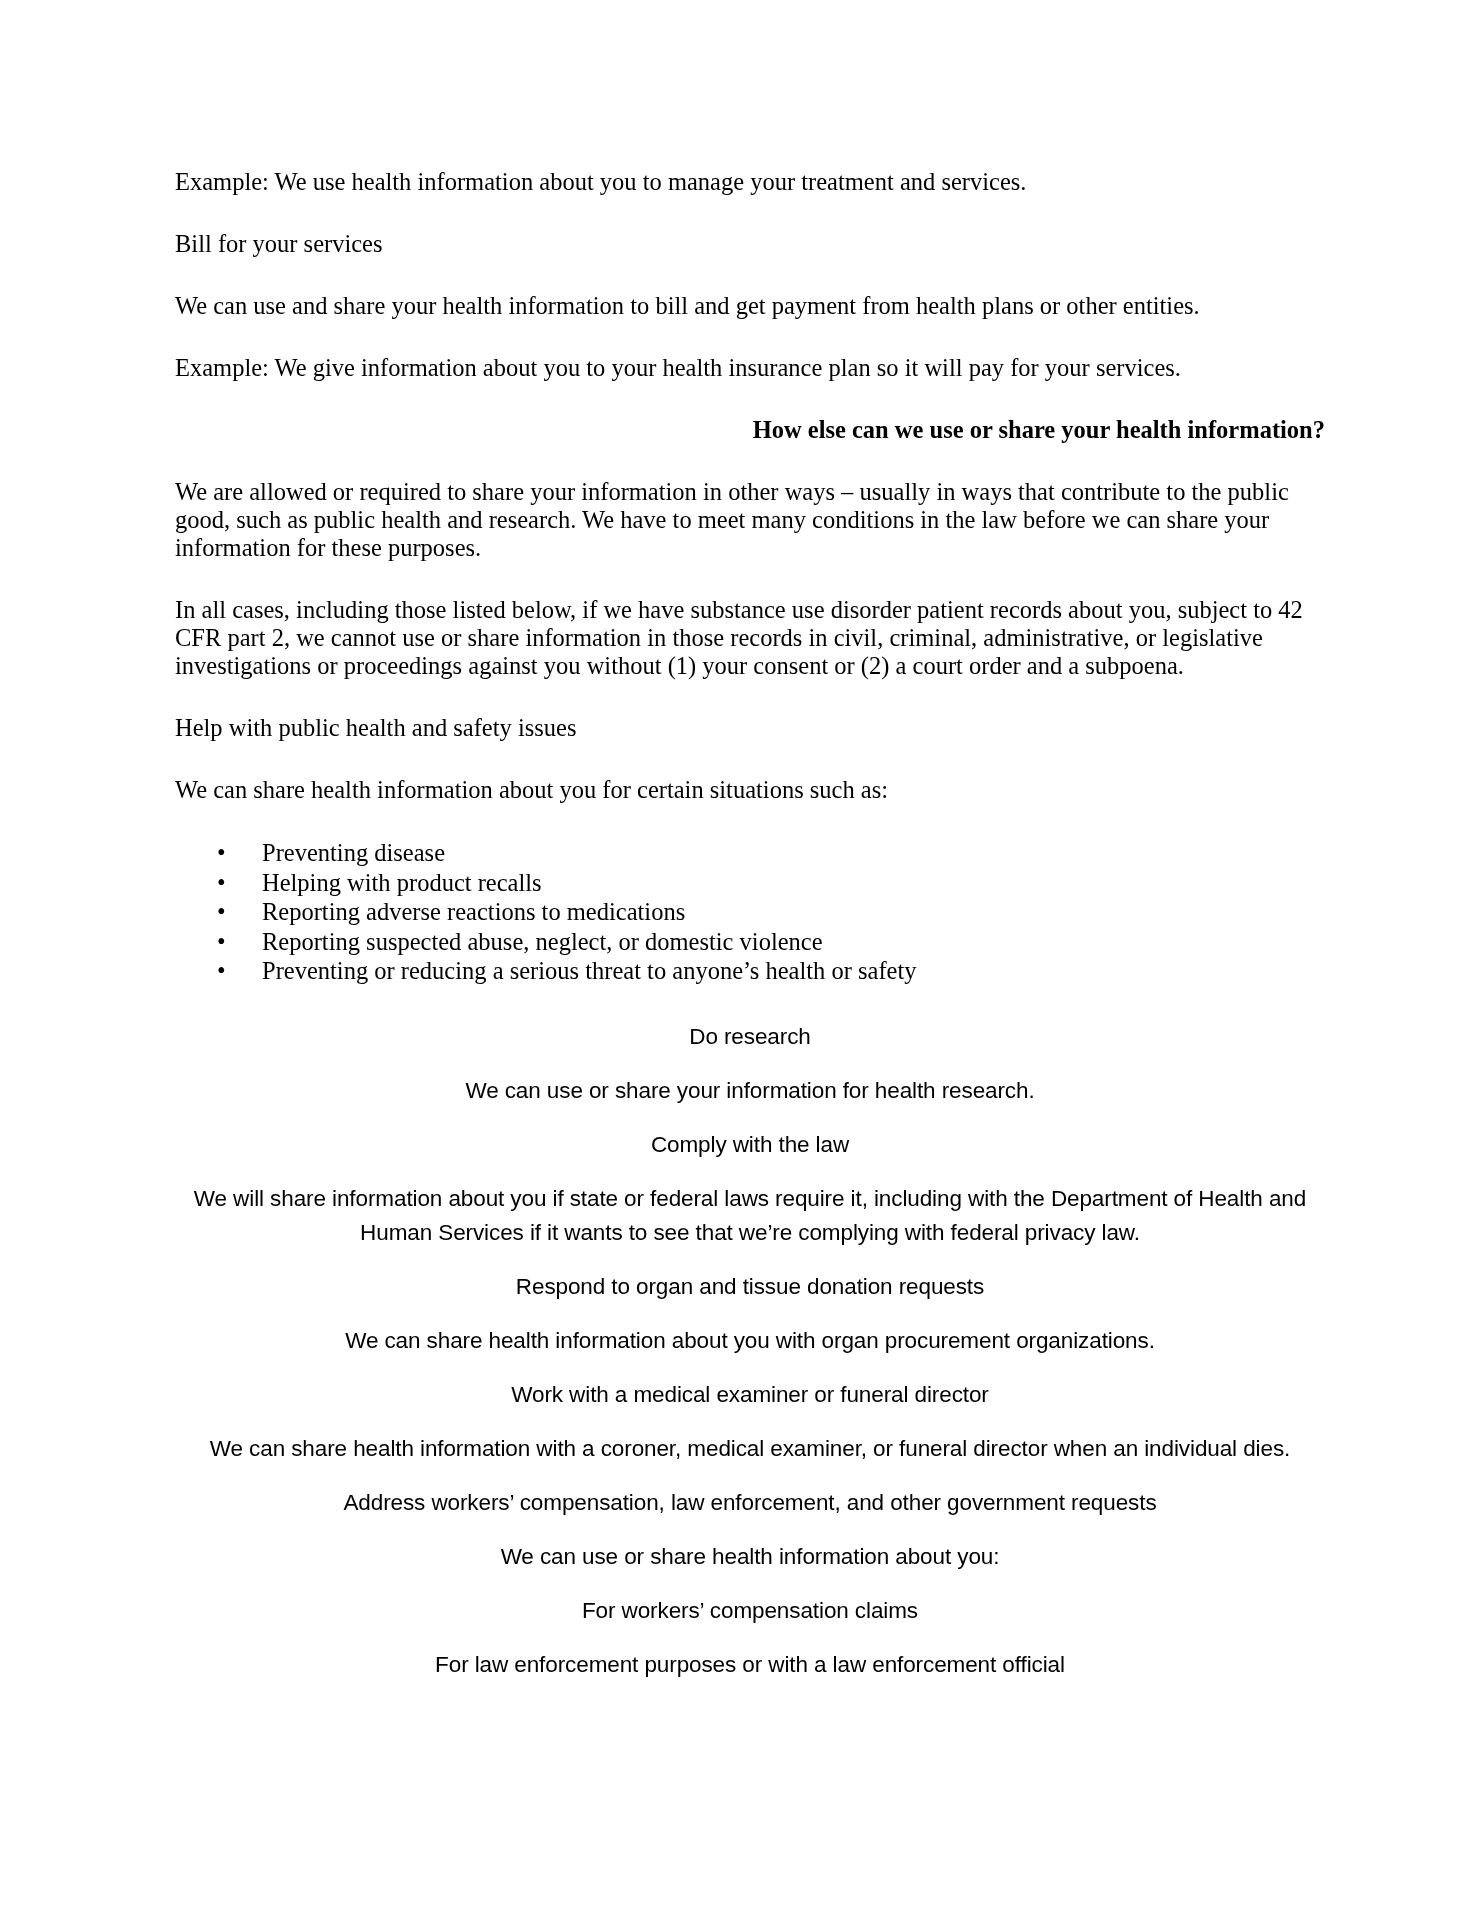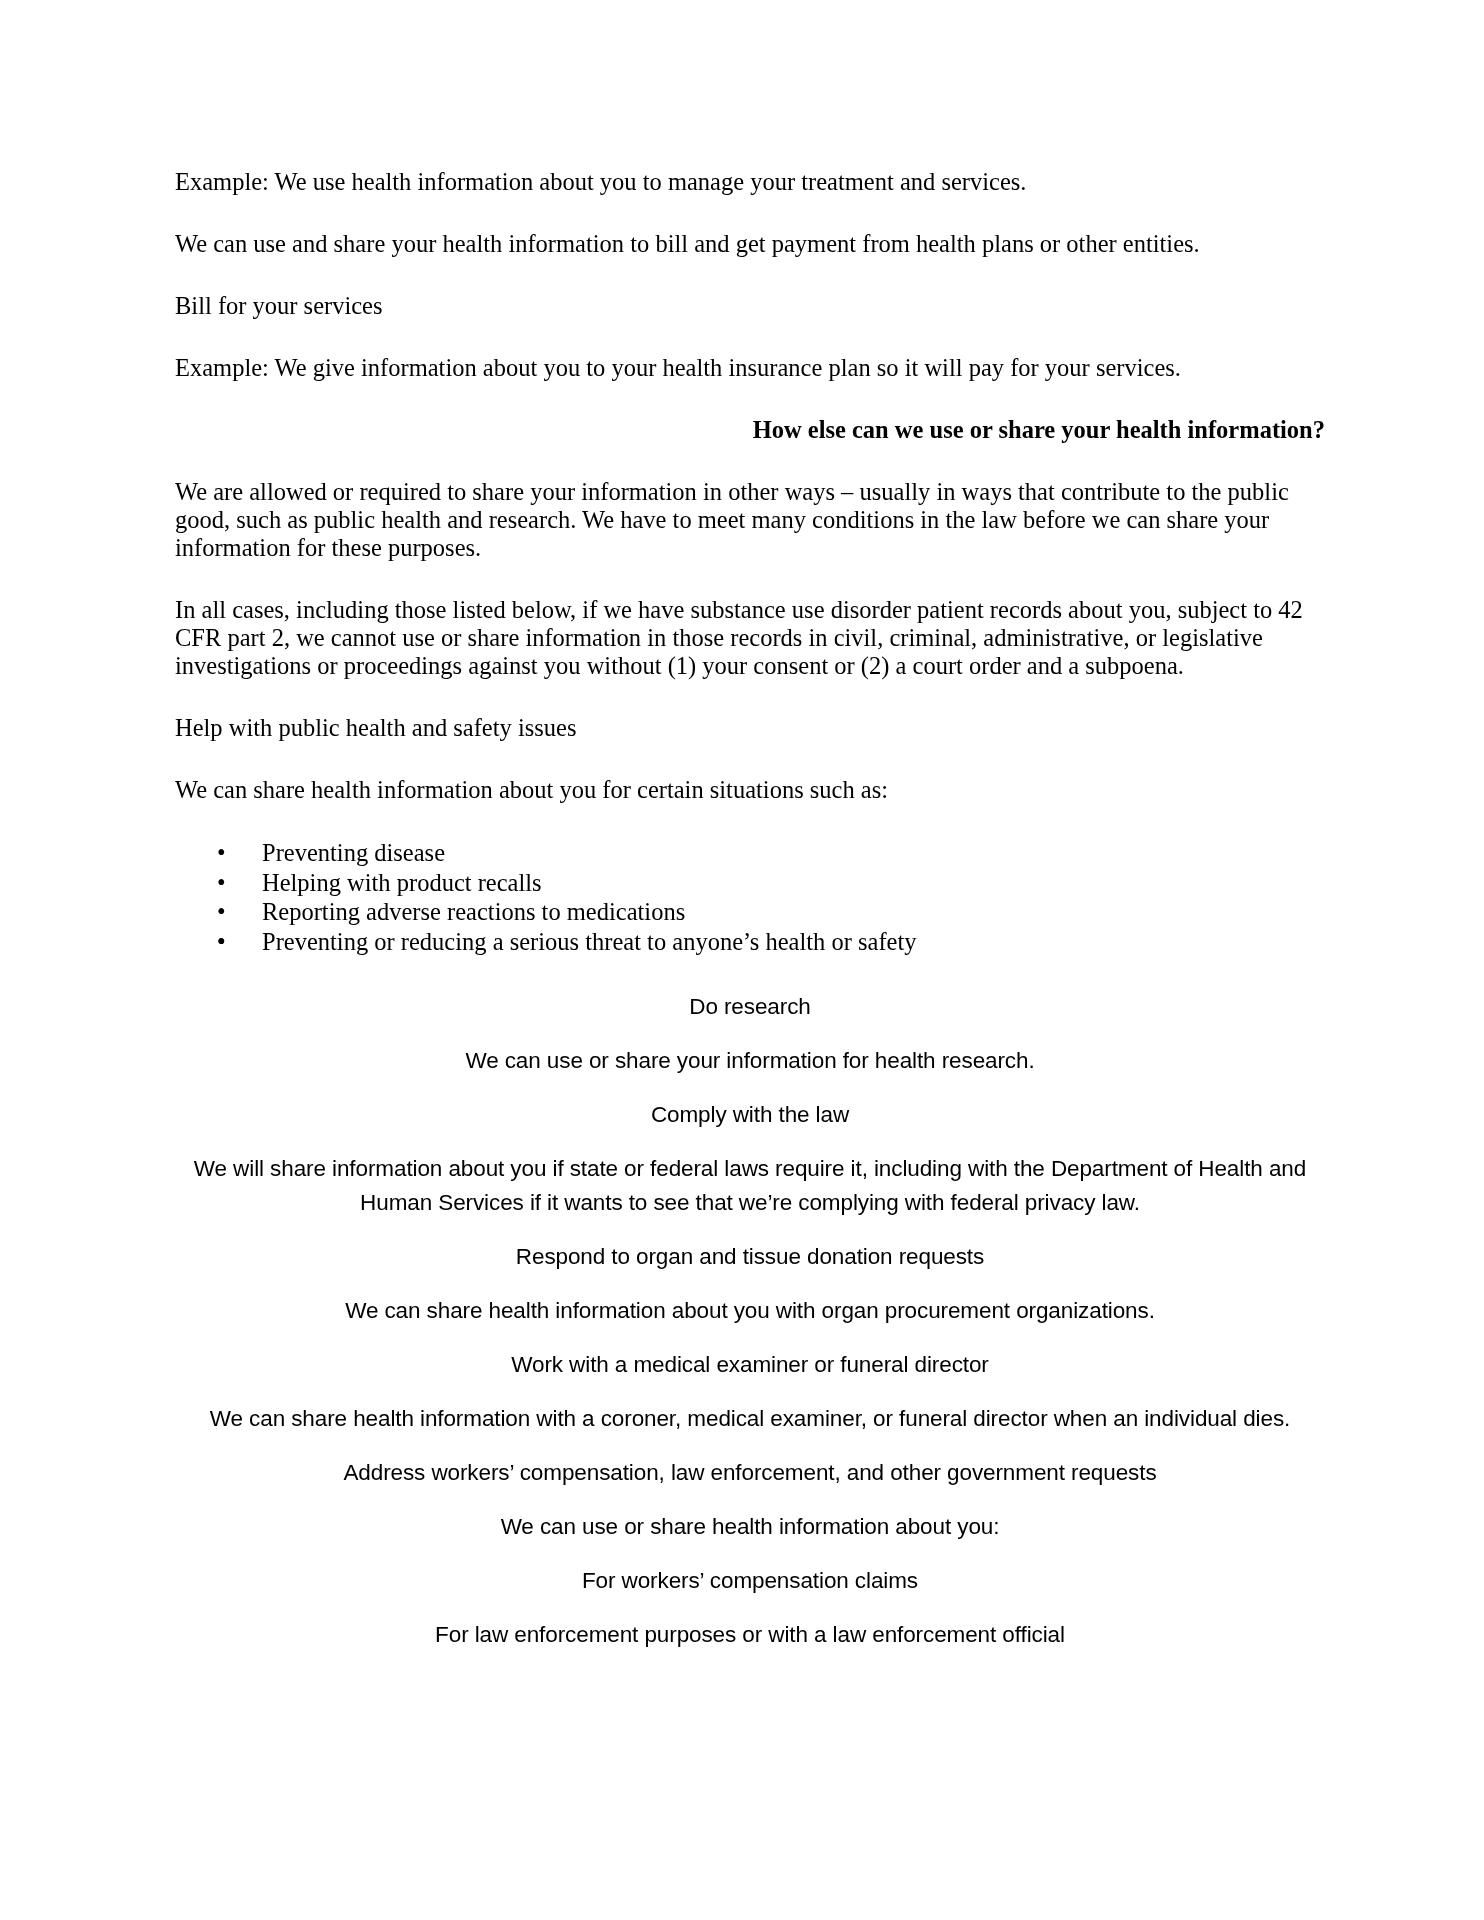--- a/index.html
+++ b/index.html
@@ -65,22 +65,22 @@
     }
     .sans.p { margin-bottom: 20px; }
   </style>
 </head>
 <body>
 
 <div class="page">
   <div class="content">
 
     <p class="serif p">Example: We use health information about you to manage your treatment and services.</p>
+    <p class="serif p">Bill for your services</p>
     <p class="serif p">We can use and share your health information to bill and get payment from health plans or other entities.</p>
-    <p class="serif p">Bill for your services</p>
     <p class="serif p">Example: We give information about you to your health insurance plan so it will pay for your services.</p>
 
     <p class="serif p bold">How else can we use or share your health information?</p>
 
     <p class="serif p">We are allowed or required to share your information in other ways – usually in ways that contribute to the public good, such as public health and research. We have to meet many conditions in the law before we can share your information for these purposes.</p>
     <p class="serif p">In all cases, including those listed below, if we have substance use disorder patient records about you, subject to 42 CFR part 2, we cannot use or share information in those records in civil, criminal, administrative, or legislative investigations or proceedings against you without (1) your consent or (2) a court order and a subpoena.</p>
 
     <p class="serif p">Help with public health and safety issues</p>
     <p class="serif p">We can share health information about you for certain situations such as:</p>
 
@@ -92,20 +92,21 @@
       <li>
         <span class="bullet">•</span>
         <span>Helping with product recalls</span>
       </li>
       <li>
         <span class="bullet">•</span>
         <span>Reporting adverse reactions to medications</span>
       </li>
       <li>
         <span class="bullet">•</span>
+        <span>Reporting suspected abuse, neglect, or domestic violence</span>
       </li>
       <li>
         <span class="bullet">•</span>
         <span>Preventing or reducing a serious threat to anyone’s health or safety</span>
       </li>
     </ul>
 
     <p class="sans p">Do research</p>
     <p class="sans p">We can use or share your information for health research.</p>
     <p class="sans p">Comply with the law</p>

